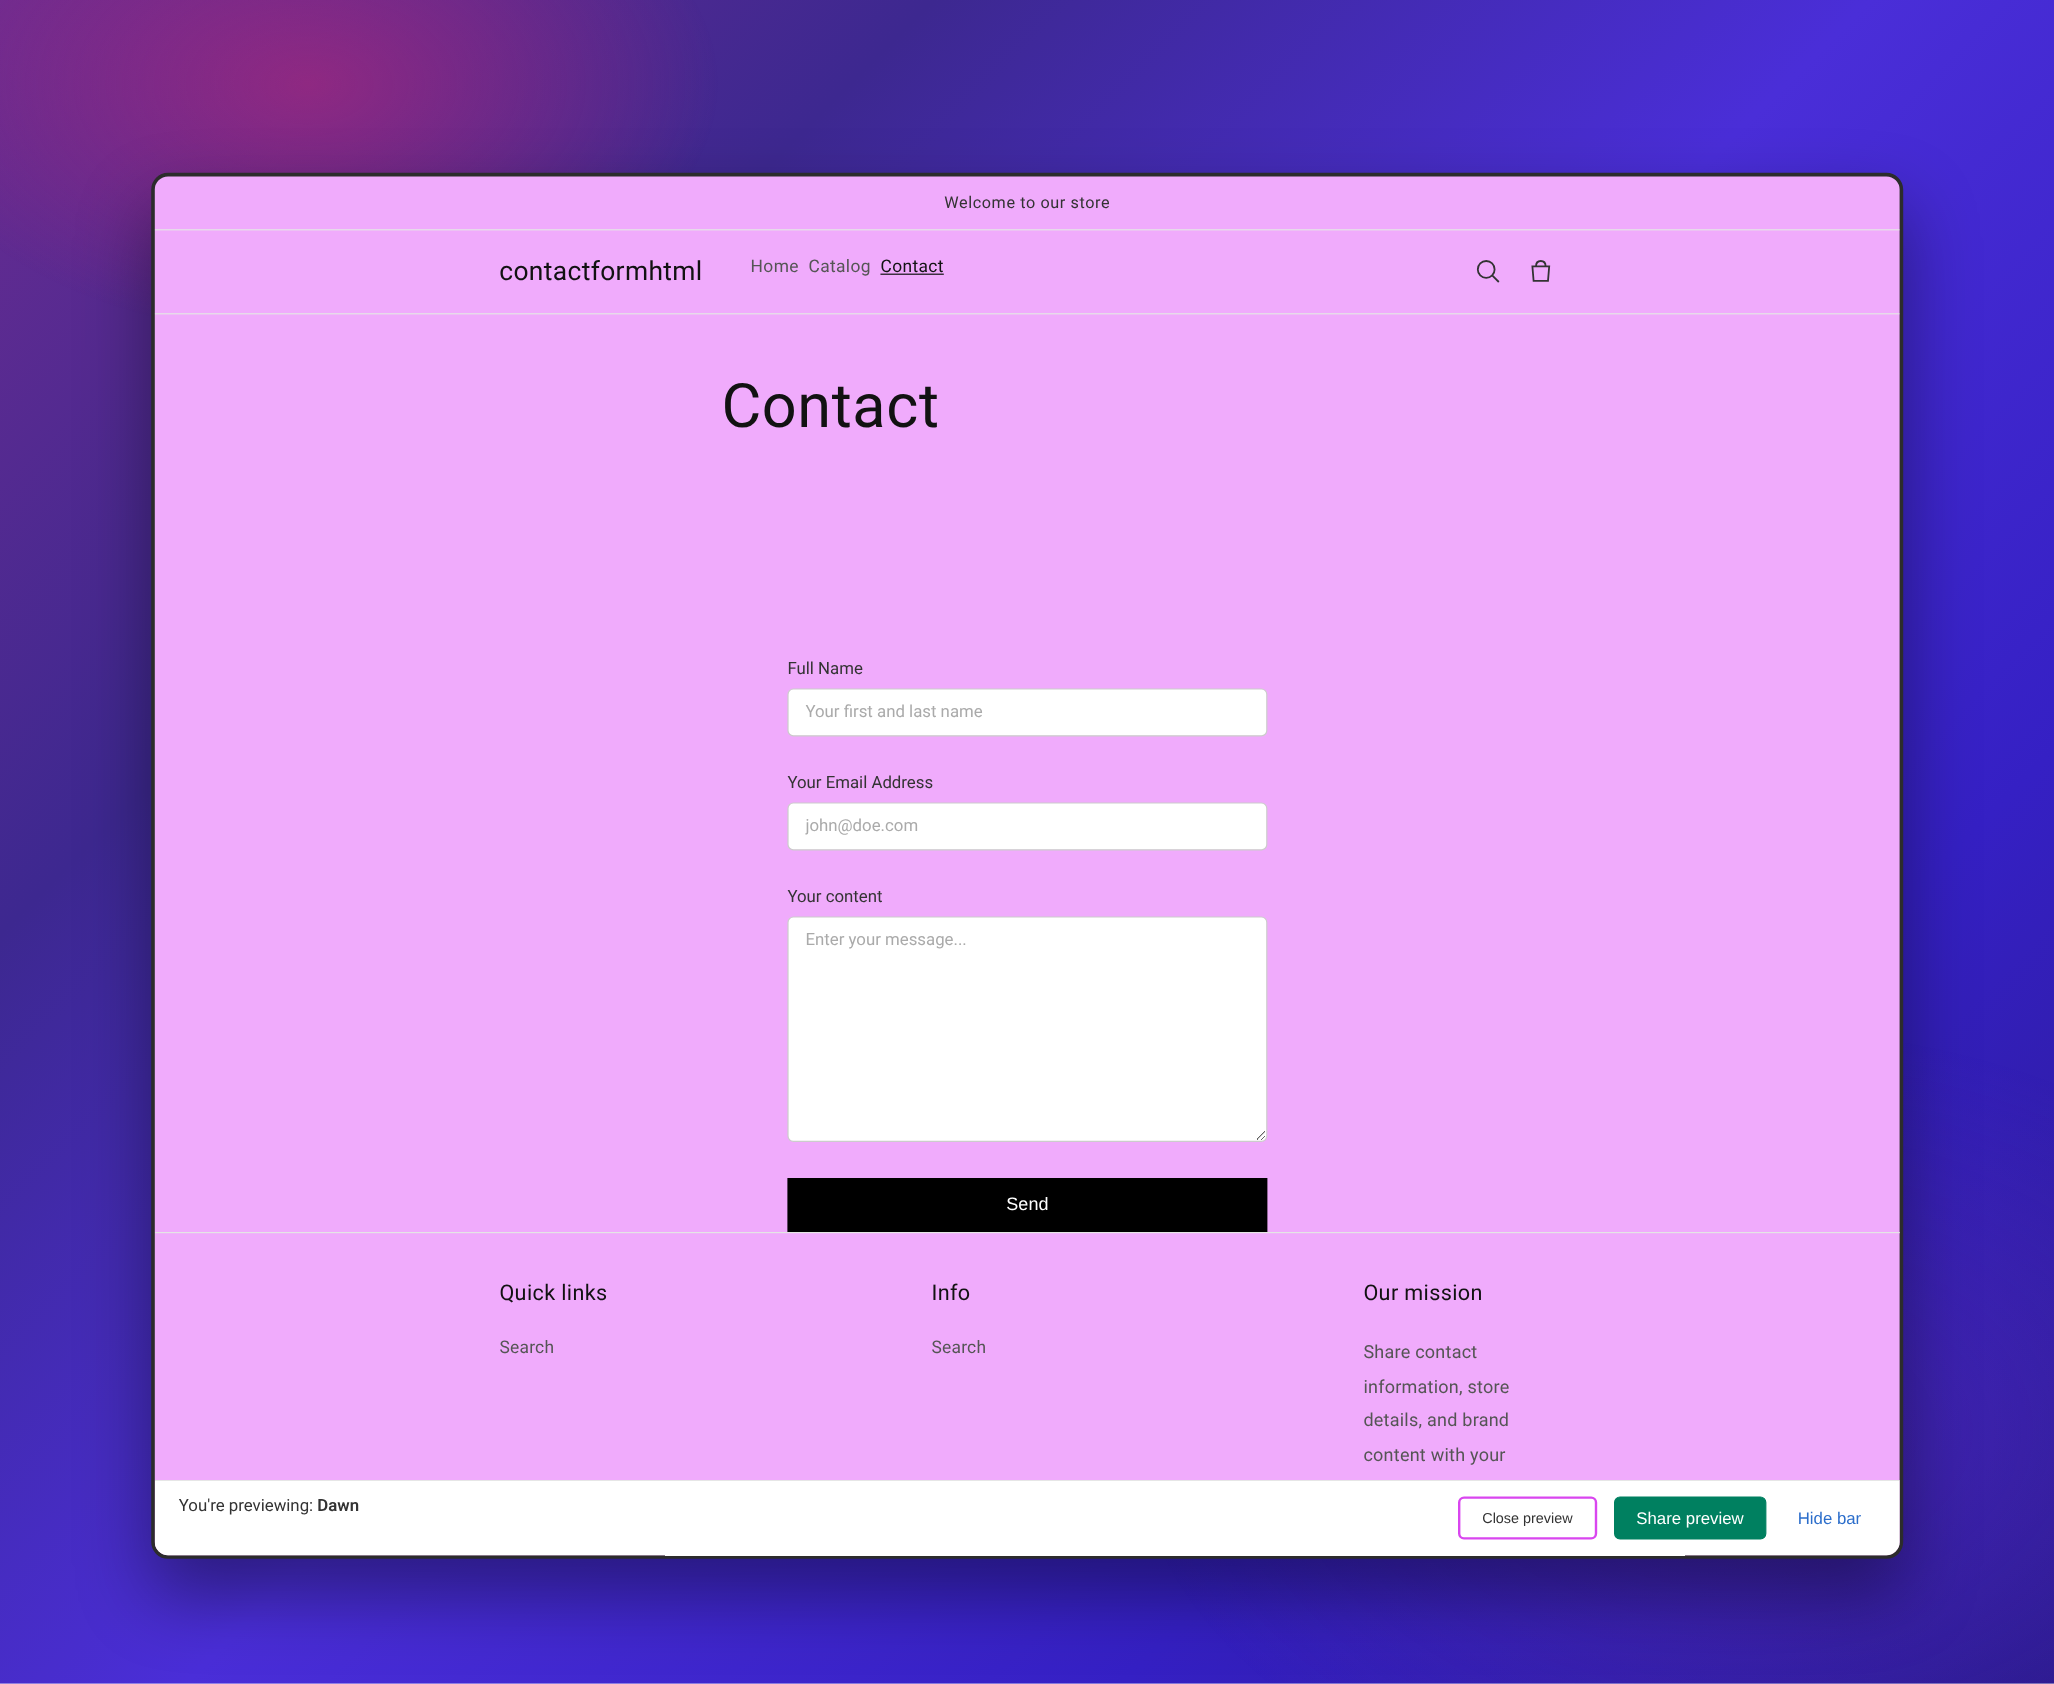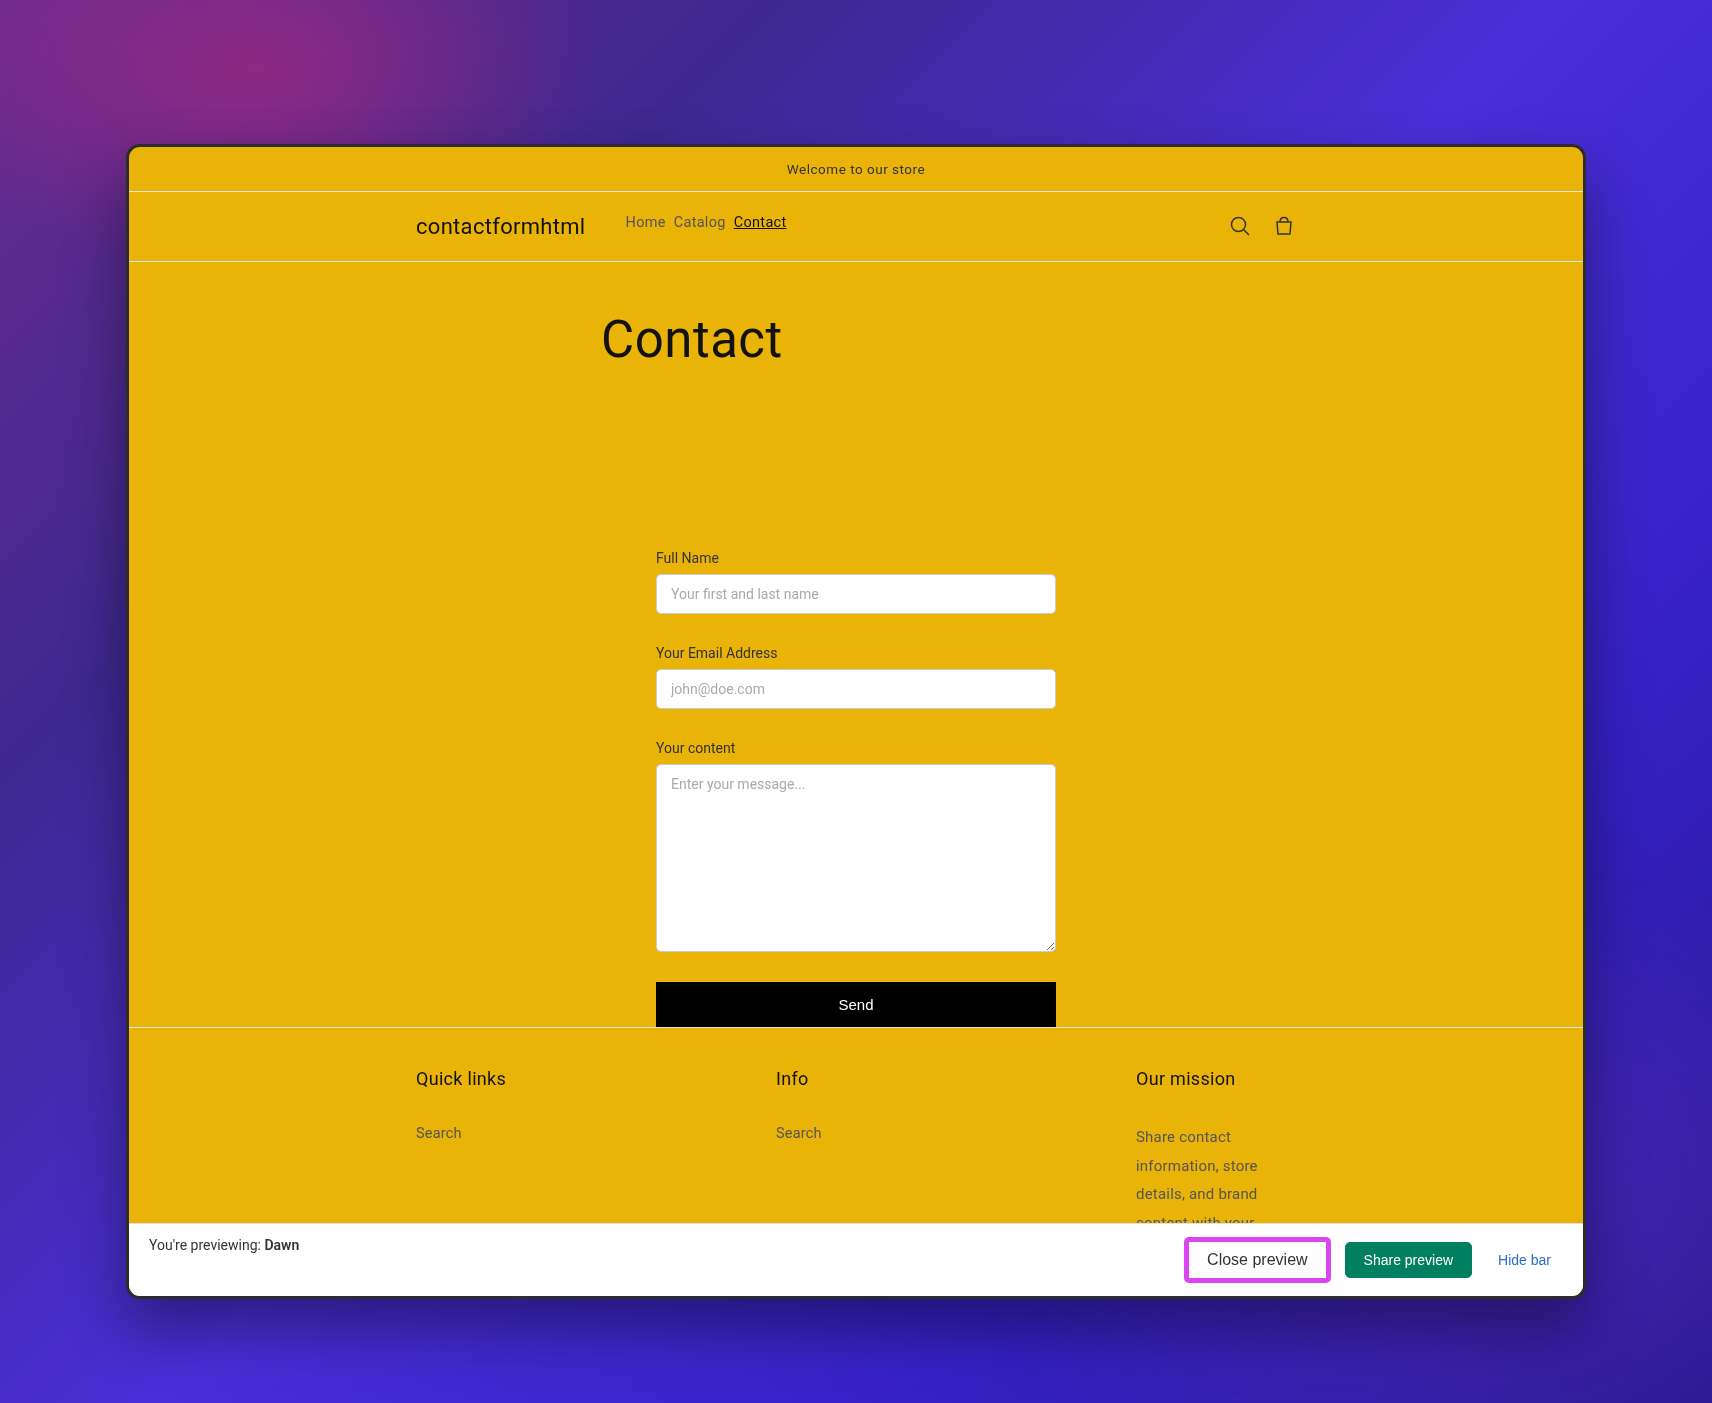--- a/index.html
+++ b/index.html
@@ -24,21 +24,21 @@
       bottom: 0;
       background: 
         radial-gradient(ellipse 40% 30% at 15% 5%, rgba(180,40,120,0.6) 0%, transparent 50%),
         radial-gradient(ellipse 50% 40% at 85% 85%, rgba(100,50,200,0.4) 0%, transparent 60%);
       z-index: -1;
     }
     .browser-window {
       width: 100%;
       max-width: 1460px;
       height: 1155px;
-      background: #eab308;
+      background: #f0abfc;
       border-radius: 14px;
       border: 3px solid #2c2c2c;
       overflow: hidden;
       display: flex;
       flex-direction: column;
       box-shadow: 0 30px 60px rgba(0,0,0,0.4);
       position: relative;
     }
     .announcement-bar {
       text-align: center;
@@ -182,21 +182,21 @@
     .footer-col:nth-child(2) {
       width: 260px;
     }
     .footer-col:nth-child(3) {
       flex: 1;
     }
     .footer-heading {
       font-size: 18px;
       font-weight: 400;
       color: #121212;
-      margin-bottom: 34px;
+      margin-bottom: 24px;
       letter-spacing: 0.3px;
     }
     .footer-link {
       font-size: 14.5px;
       color: #555;
       text-decoration: none;
       letter-spacing: 0.2px;
     }
     .footer-text {
       font-size: 15px;
@@ -236,23 +236,23 @@
     }
     .preview-actions {
       margin-left: auto;
       display: flex;
       gap: 14px;
       align-items: center;
     }
     .btn-close-preview {
       padding: 9px 18px;
       background: #fff;
-      border: 5px solid #d946ef;
+      border: 2px solid #d946ef;
       border-radius: 5px;
-      font-size: 16px;
+      font-size: 12px;
       cursor: pointer;
       color: #333;
     }
     .btn-share-preview {
       padding: 9px 18px;
       background: #008060;
       border: 1px solid #008060;
       color: #fff;
       border-radius: 5px;
       font-size: 14px;

